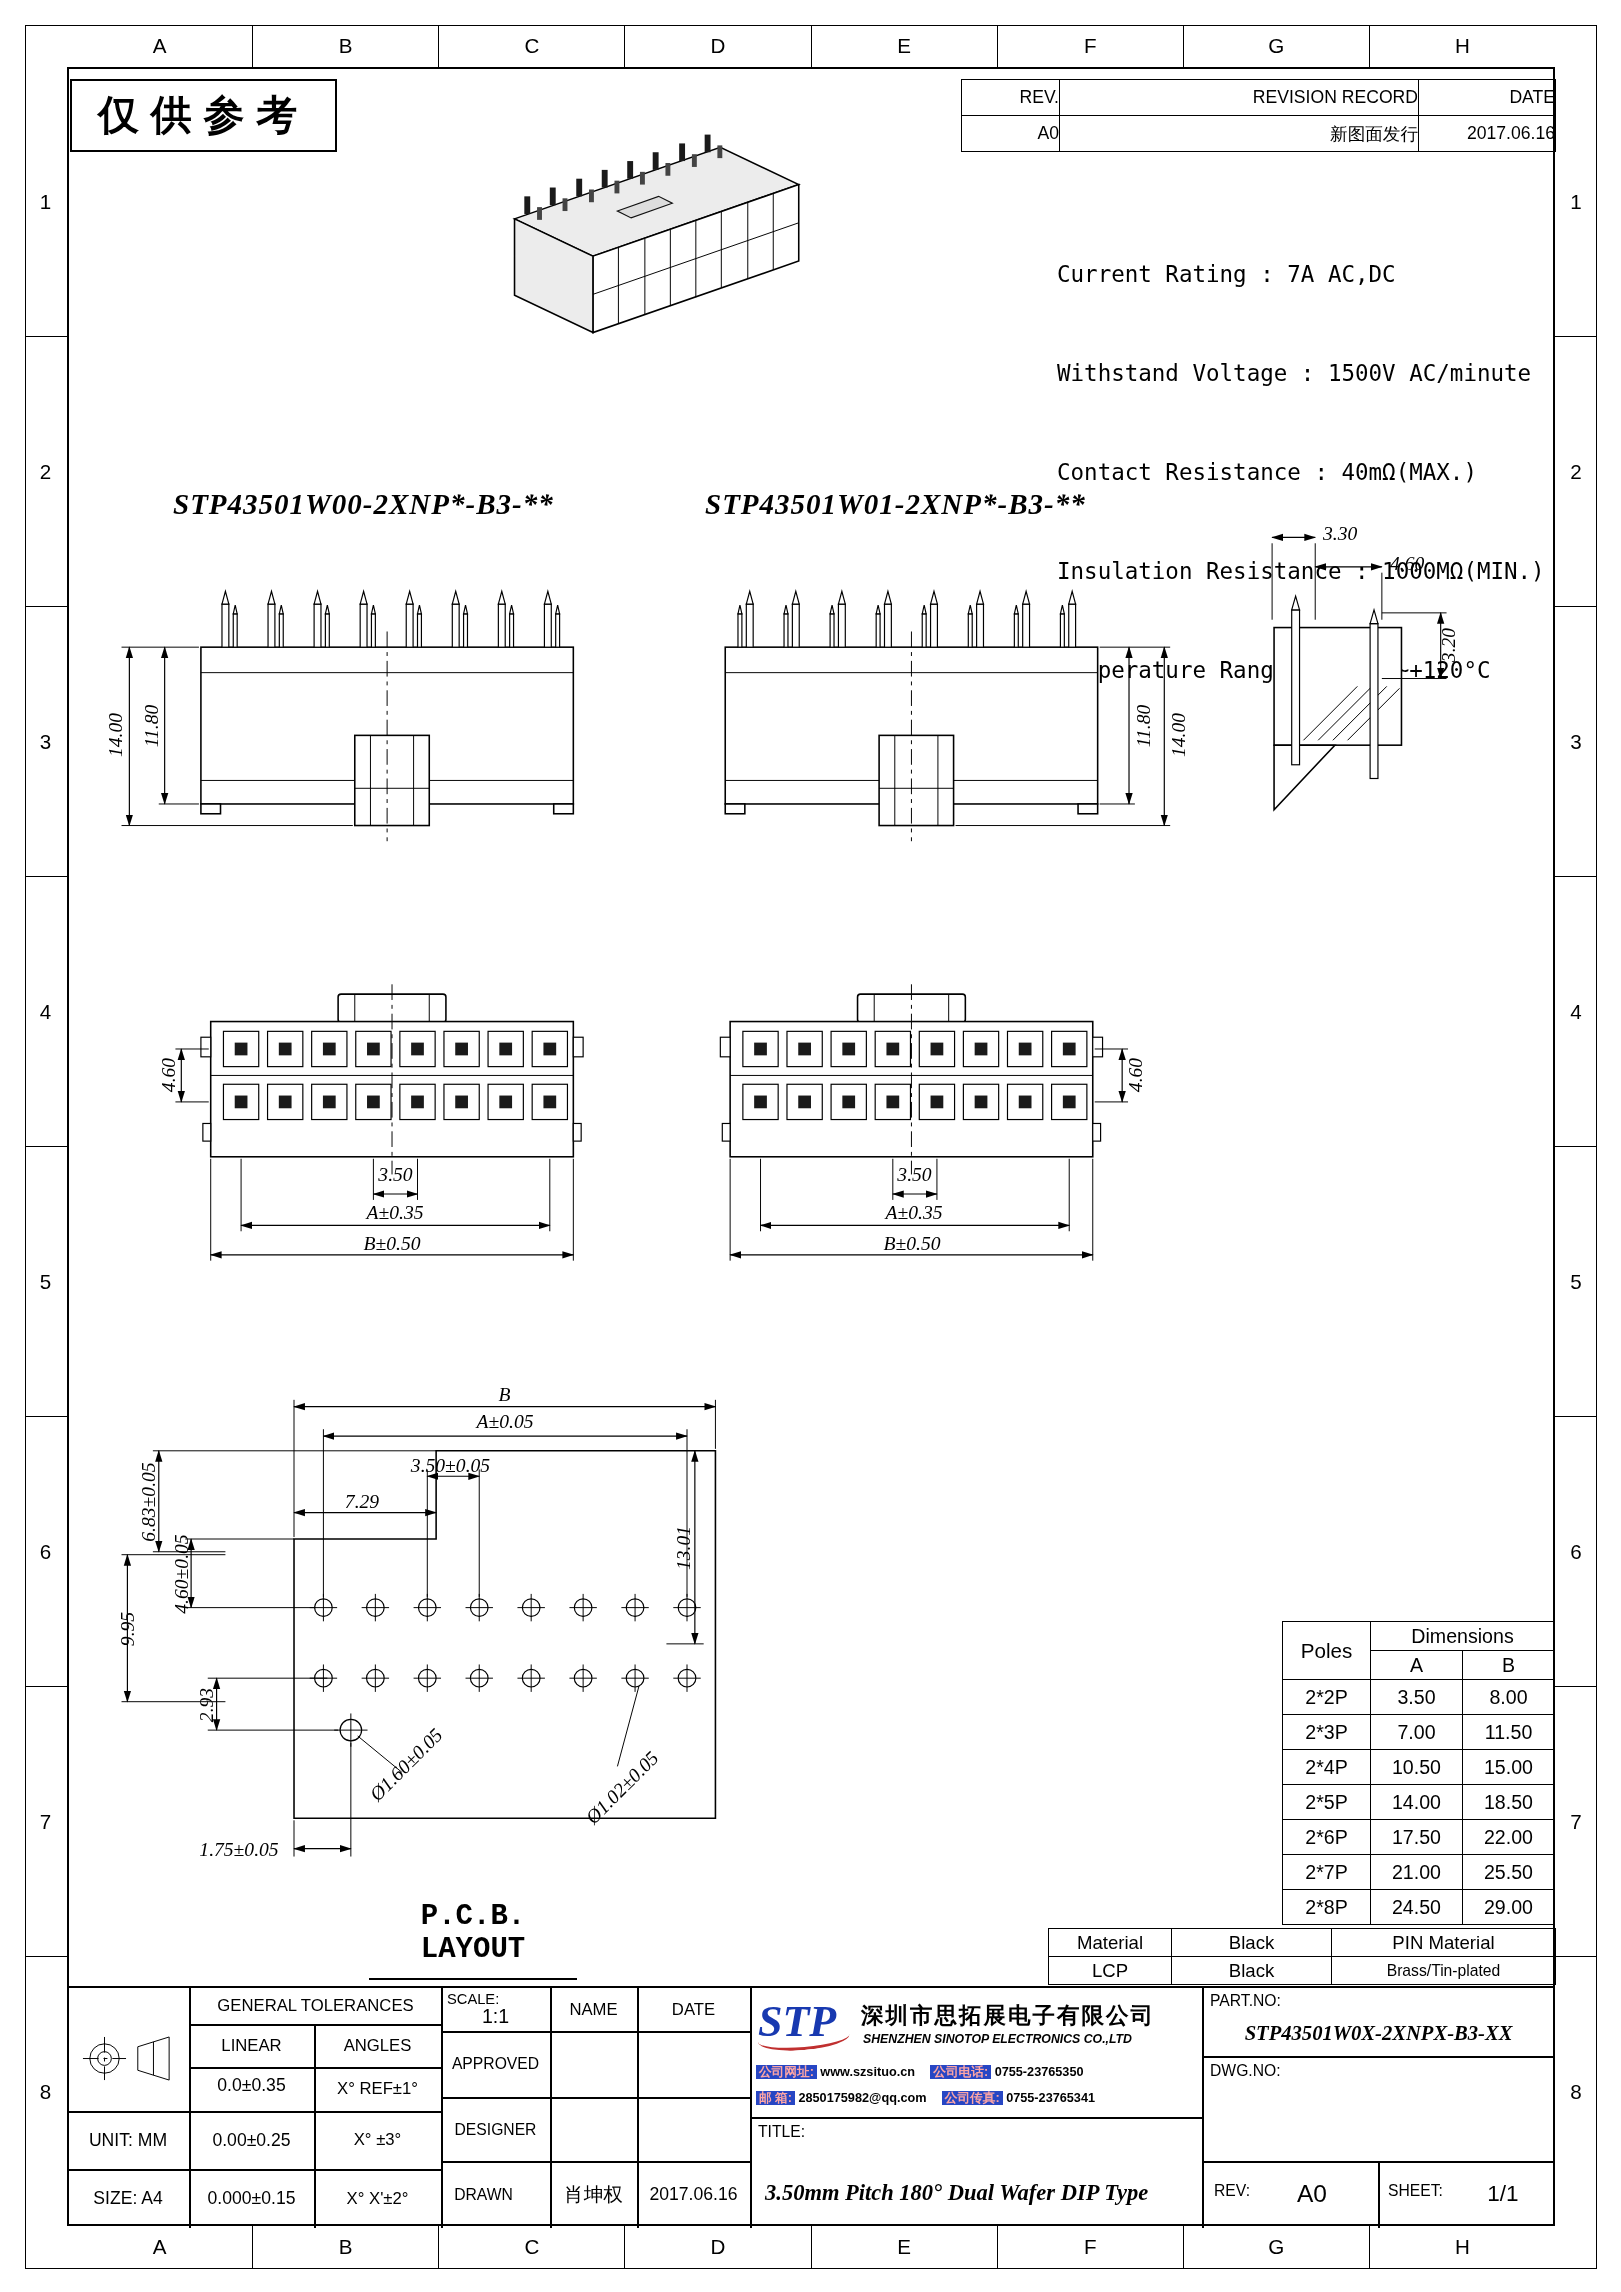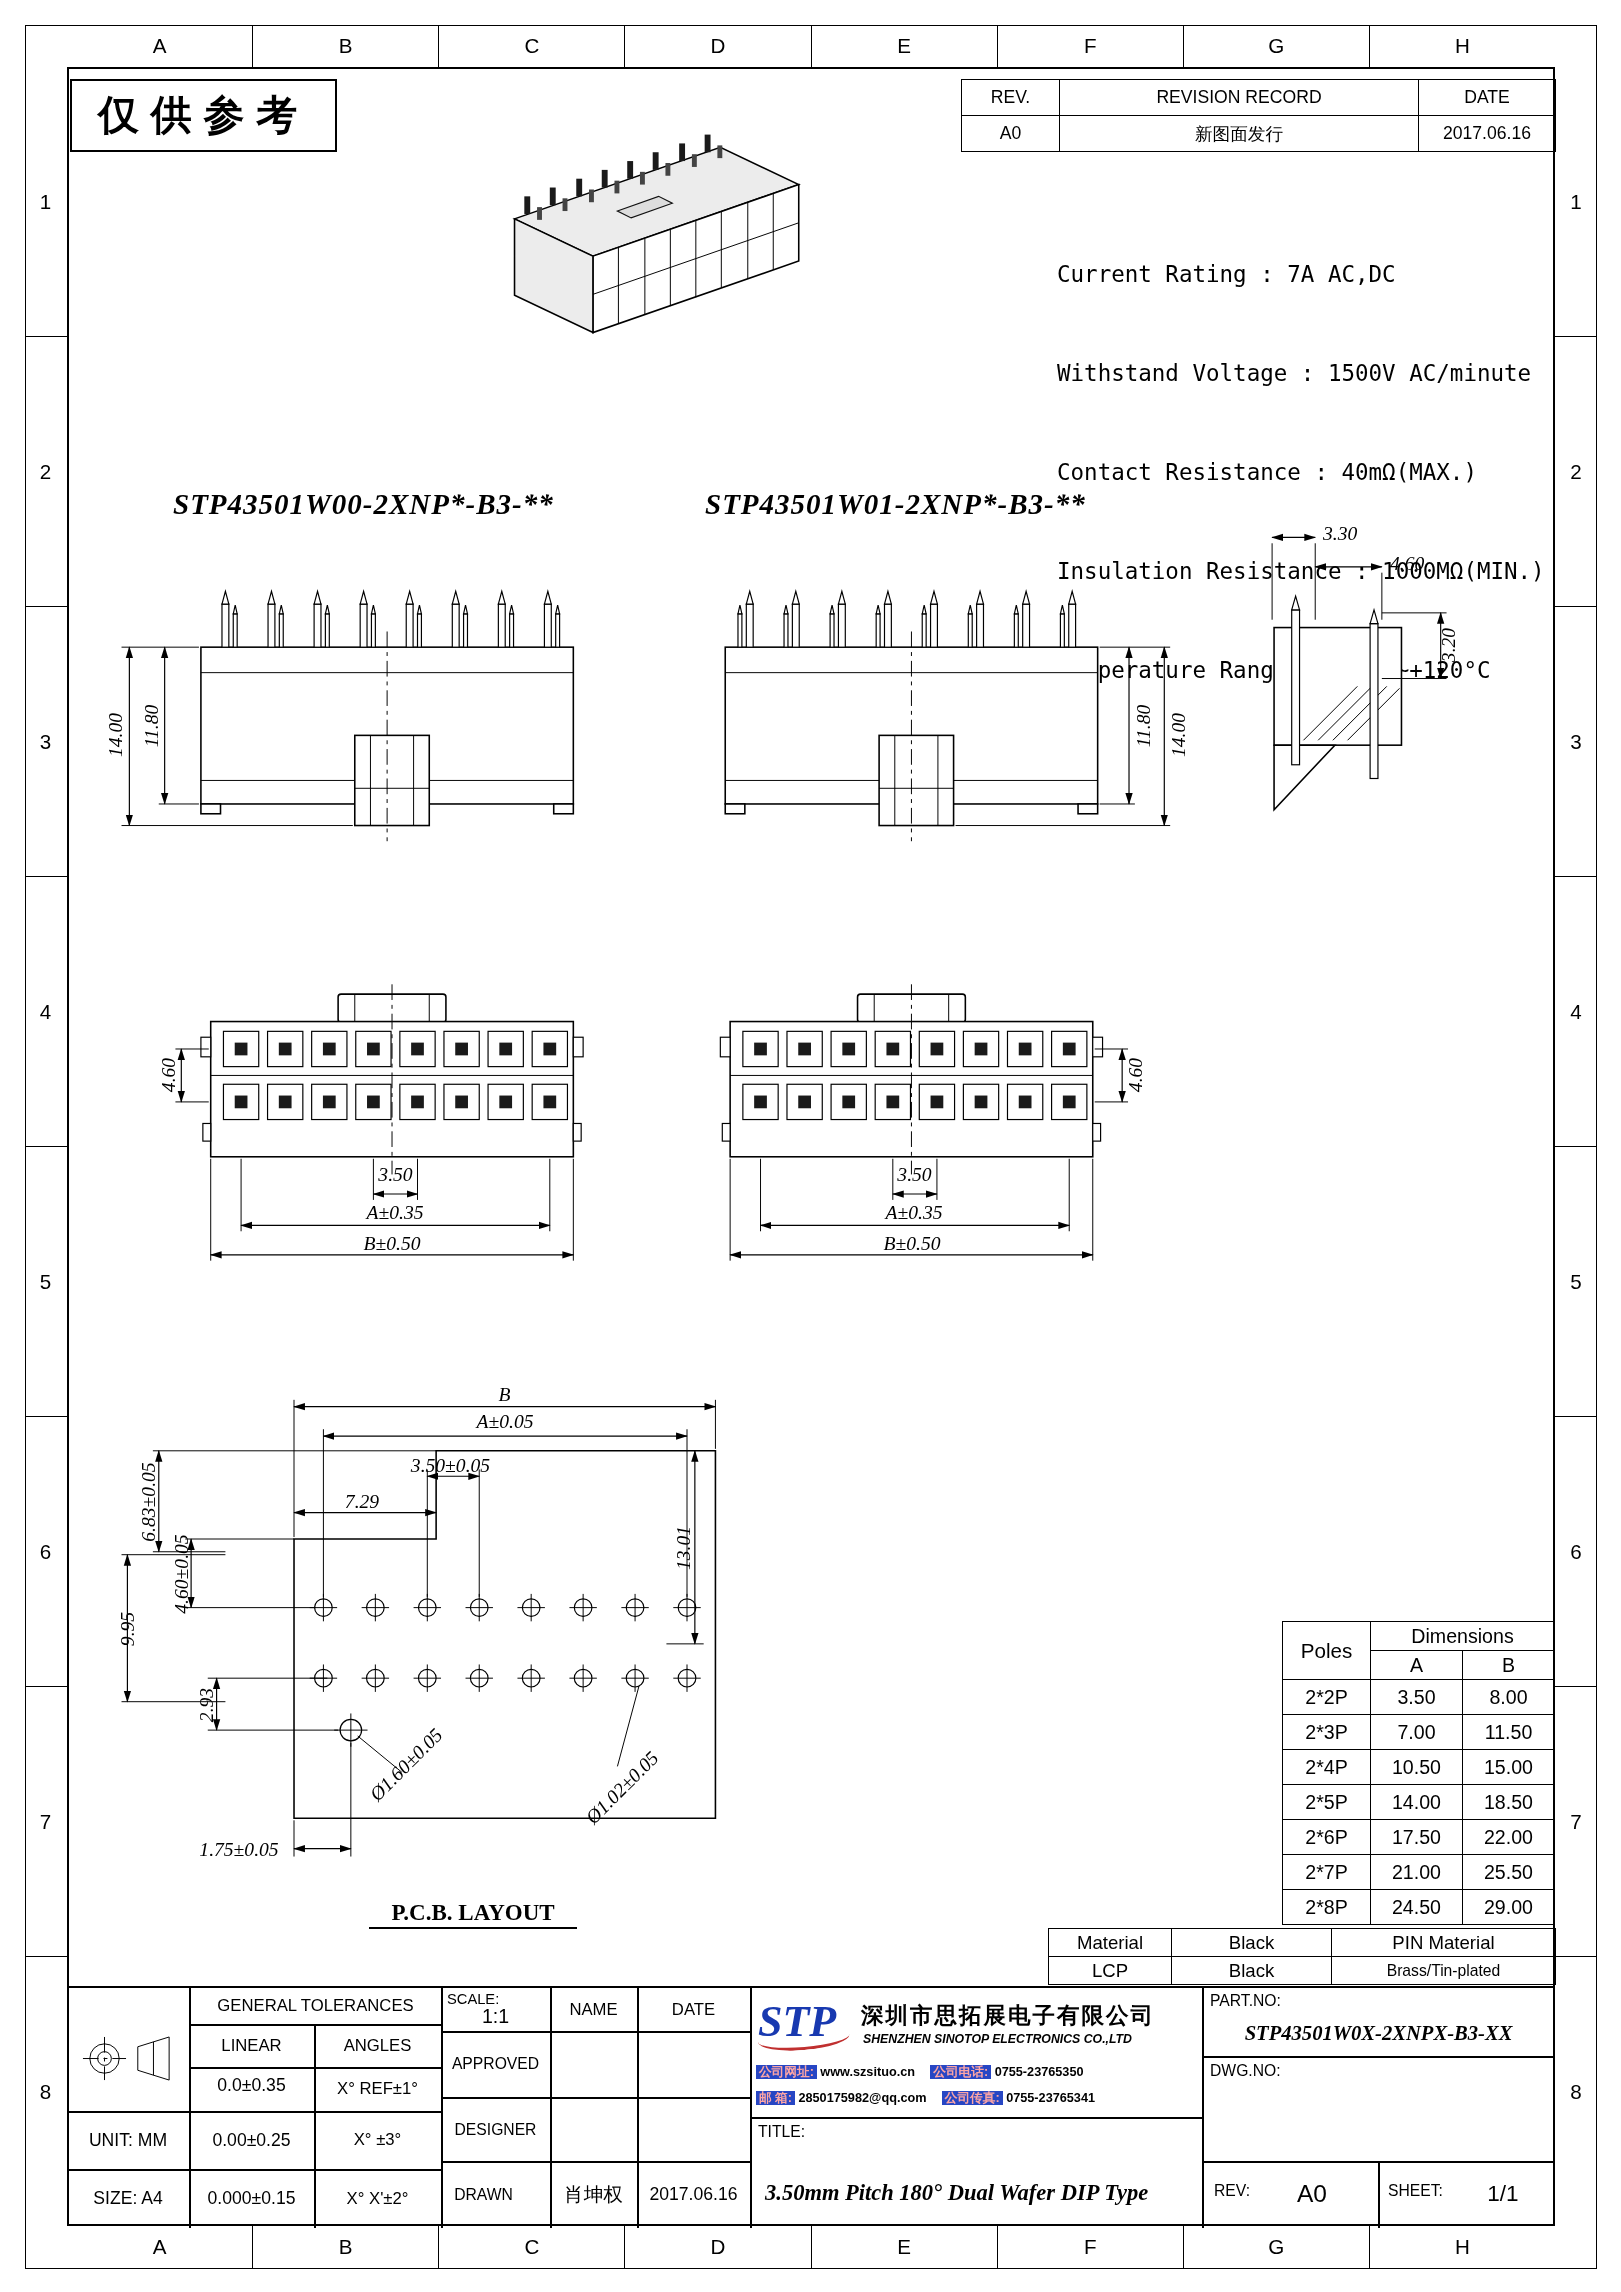--- a/index.html
+++ b/index.html
@@ -15,31 +15,31 @@
   .strip-v{top:67px;width:42px;height:2159px;flex-direction:column}
   .strip-left{left:24.5px}.strip-right{left:1555px}
   .strip .cell{flex:1;display:flex;align-items:center;justify-content:center;font-size:20.6px}
   .strip-h .cell+.cell{border-left:1.5px solid #000}
   .strip-v .cell+.cell{border-top:1.5px solid #000}
   
   .refbox{position:absolute;left:70px;top:79px;width:267px;height:73px;border:2.5px solid #000;
     display:flex;align-items:center;justify-content:center;font-size:41px;font-weight:bold;letter-spacing:11.8px}
   table{border-collapse:collapse;table-layout:fixed}
   .revtable{position:absolute;left:961px;top:79px}
-  .revtable td{border:1.8px solid #000;height:36px;text-align:center;font-size:17.6px}
+  .revtable td{border:1.8px solid #000;height:36px;text-align:right;font-size:17.6px}
   
   .specs{position:absolute;left:1057px;top:192px;font-family:"DejaVu Sans Mono",monospace;
     font-size:22.5px;line-height:33px;white-space:pre}
   
   .partlabel{position:absolute;font:bold italic 29px "Liberation Serif",serif;letter-spacing:1px}
   .dim-label{position:absolute;font:italic 19.6px "Liberation Serif",serif;text-align:center;white-space:nowrap}
   .rot{transform:rotate(-90deg);transform-origin:center}
   .rot45{transform:rotate(-45deg);transform-origin:center}
   .pcb-caption{position:absolute;left:369px;top:1900px;width:208px;text-align:center;
-    font-family:Liberation Serif, serif;font-size:23px;font-weight:bold;border-bottom:2.5px solid #000;padding-bottom:1px}
+    font-family:Liberation Mono, monospace;font-size:29px;font-weight:bold;border-bottom:2.5px solid #000;padding-bottom:12px}
   
   .polestable{position:absolute;left:1282px;top:1621px}
   .polestable td{border:1.9px solid #000;text-align:center;font-size:19.6px;height:35px}
   .polestable .hrow td{height:29px}
   .mattable{position:absolute;left:1048px;top:1928px}
   .mattable td{border:1.9px solid #000;text-align:center;font-size:18.6px;height:28px}
   .mattable .small{font-size:15.7px}
   
   .tblock{position:absolute;left:67px;top:1986px;width:1488px;height:240px;border-top:2.5px solid #000;font-size:16.7px}
   .tb-v,.tb-h{position:absolute;background:#000}

